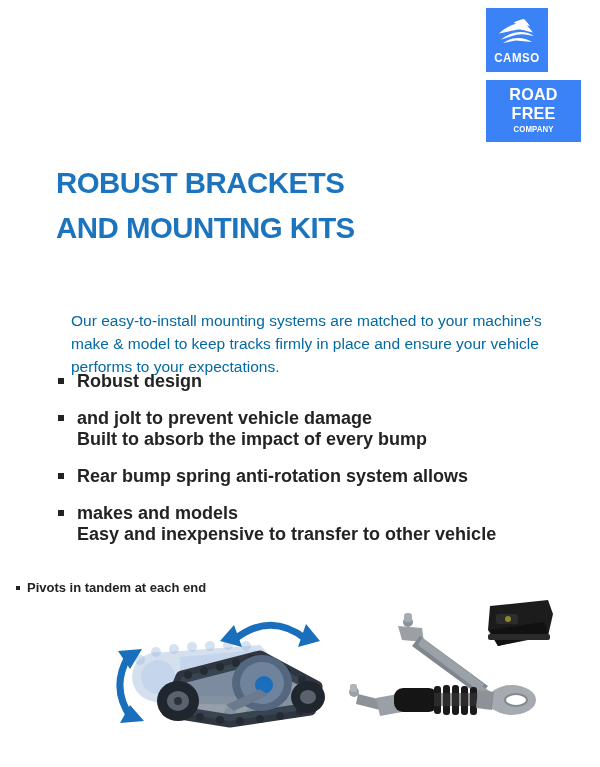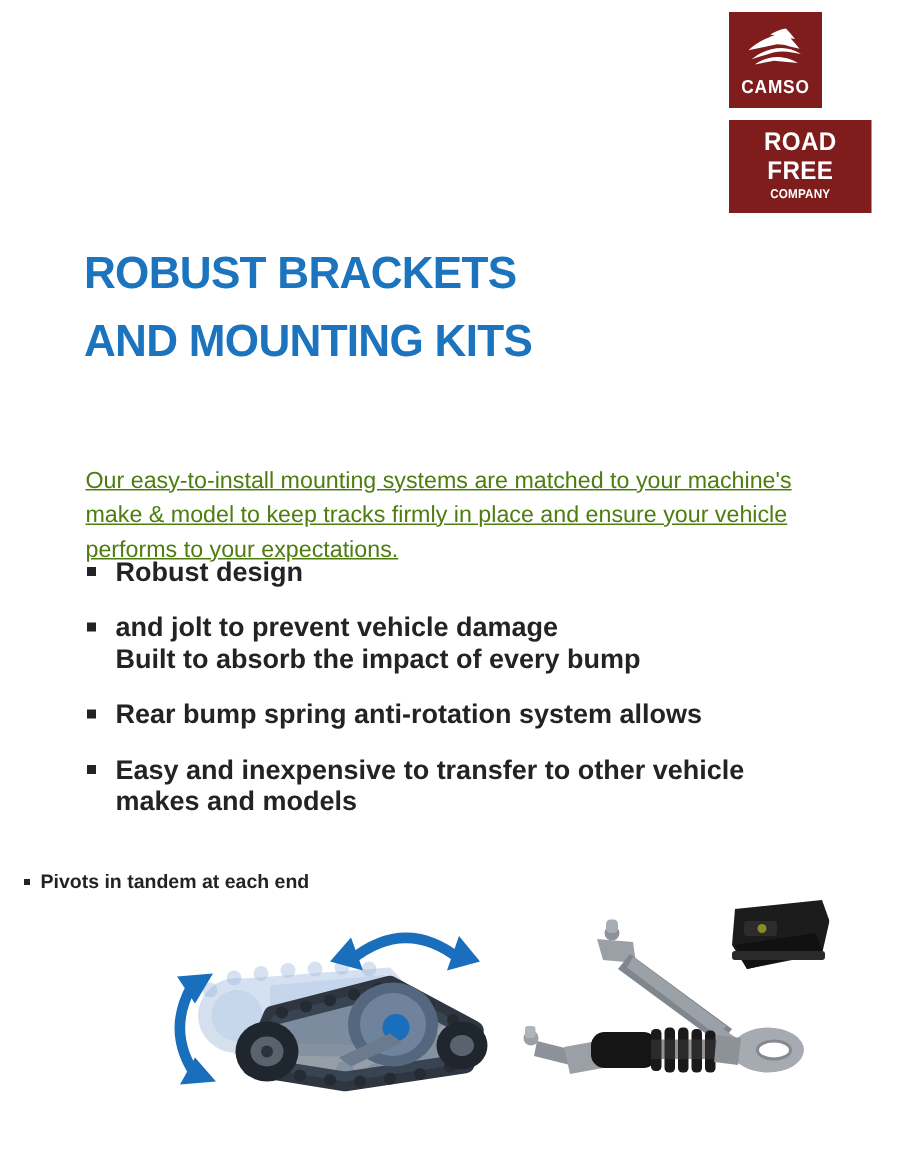--- a/index.html
+++ b/index.html
@@ -20,21 +20,21 @@
 
   
   .logo-stack {
     position: absolute;
     top: 8px;
     left: 486px;
     width: 62px;
   }
   .logo-block {
     width: 62px;
-    background: #7f1d1d;
+    background: #3b82f6;
     display: block;
     position: relative;
   }
   .logo-camso {
     height: 64px;
     margin-bottom: 8px;
   }
   .logo-roadfree {
     height: 62px;
     padding-left: 33px;
@@ -104,26 +104,25 @@
   .headline span {
     display: block;
     transform: scaleX(0.98);
     transform-origin: left center;
   }
 
   
   .intro {
     position: absolute;
     top: 293px;
-    left: 57px;
+    left: 71px;
     width: 478px;
     font-size: 15.5px;
     line-height: 23px;
-    color: #4d7c0f;
-    text-decoration: underline;
+    color: #0369a1;
   }
 
   
   .bullets {
     position: absolute;
     top: 371px;
     left: 57px;
     width: 480px;
     margin: 0;
     padding: 0;
@@ -223,22 +222,22 @@
     <span class="ln">Built to absorb the impact of every bump</span>
   </li>
 
   <li>
     <span class="sq"></span>
     <span class="ln">Rear bump spring anti-rotation system allows</span>
   </li>
 
   <li>
     <span class="sq"></span>
+    <span class="ln">makes and models</span>
     <span class="ln">Easy and inexpensive to transfer to other vehicle</span>
-    <span class="ln">makes and models</span>
   </li>
 
 </ul>
 
 <div class="footnote">
   <span class="sq"></span>
   <span>Pivots in tandem at each end</span>
 </div>
 
 <div class="figure-zone">

